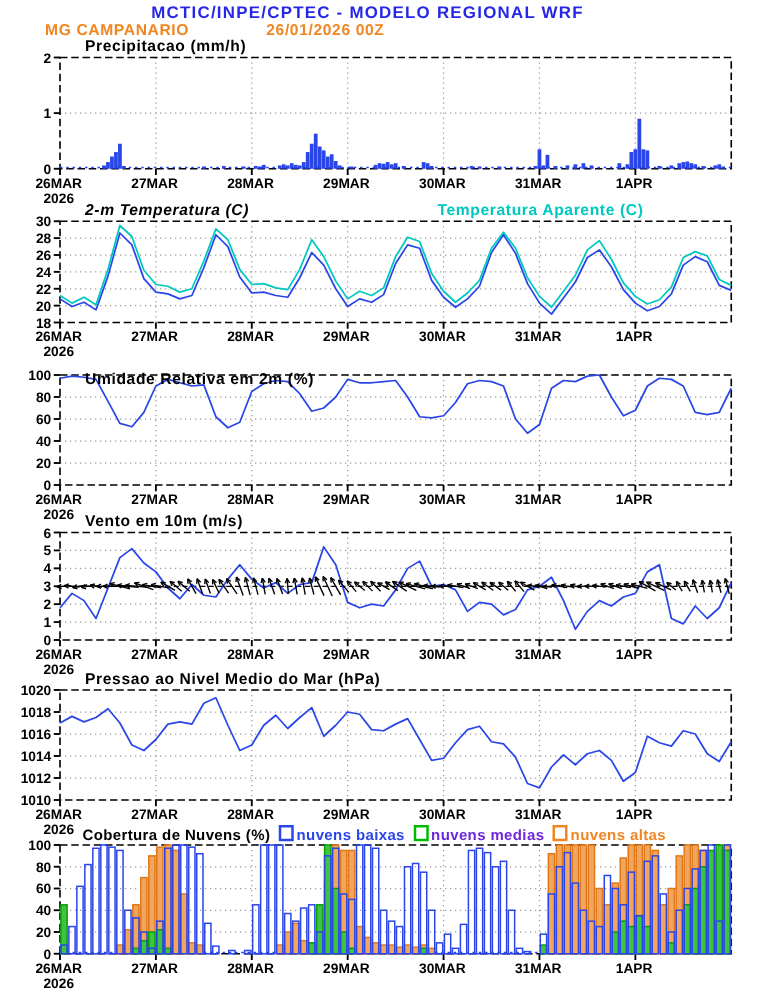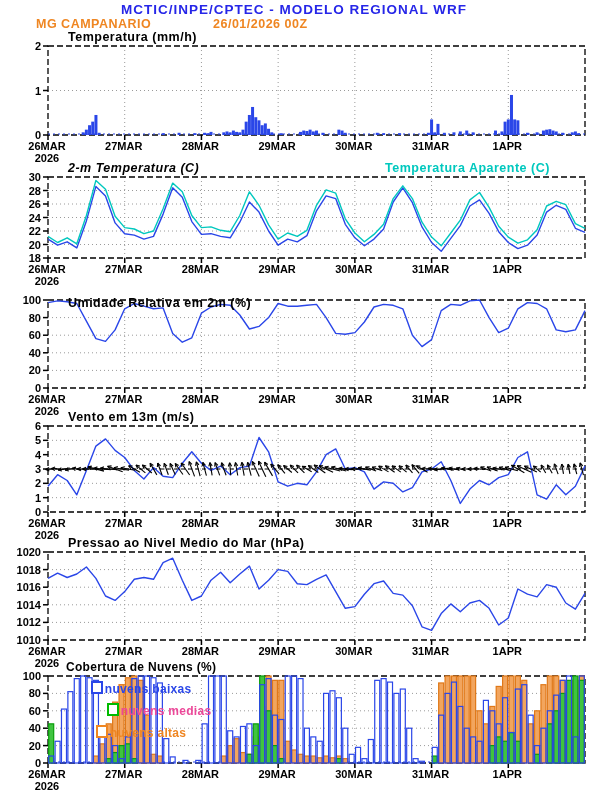--- a/index.html
+++ b/index.html
@@ -3,24 +3,24 @@
 <meta charset="utf-8">
 <style>
   html,body{margin:0;padding:0;background:#fff;}
   .page{position:relative;width:612px;height:792px;background:#fff;overflow:hidden;
         font-family:"Liberation Sans",sans-serif;}
   .t{position:absolute;font:bold 12.5px "Liberation Sans",sans-serif;letter-spacing:.5px;white-space:nowrap;color:#000;}
   .hdr{top:2px;left:0;width:588px;text-align:center;font-size:13.5px;letter-spacing:1px;}
   .station{top:17px;left:36px;}
   .rundate{top:17px;left:213px;}
   .coords{top:30px;left:330px;width:255px;text-align:right;}
-  .cyanlbl{top:161px;left:350px;width:235px;text-align:center;}
+  .cyanlbl{top:161px;left:350px;width:235px;text-align:left;}
   #chart{position:absolute;top:0;left:0;}
   #chart text{font-family:"Liberation Sans",sans-serif;font-weight:bold;font-size:11px;fill:#000;}
-  .legendrow{position:absolute;top:660px;left:66px;display:flex;gap:7px;align-items:center;flex-direction:column;}
+  .legendrow{position:absolute;top:660px;left:66px;display:flex;gap:7px;align-items:center;}
   .legendrow .t2{font:bold 12px "Liberation Sans",sans-serif;letter-spacing:.3px;white-space:nowrap;}
   .sq{display:inline-block;width:8px;height:9px;border:2px solid;background:#fff;margin-right:2px;vertical-align:-1px;}
 </style>
 </head>
 <body>
 
 <div class="page">
 
   <svg id="chart" width="612" height="792" viewBox="0 0 612 792">
       <g>
@@ -750,27 +750,27 @@
         <rect x="566.5178571428571" y="676" width="5" height="87" fill="none" stroke="#2a46e8" stroke-width="1.2"></rect>
         <rect x="572.9107142857143" y="736.9" width="5" height="26.100000000000023" fill="none" stroke="#2a46e8" stroke-width="1.2"></rect>
         <rect x="579.3035714285714" y="676" width="5" height="87" fill="none" stroke="#2a46e8" stroke-width="1.2"></rect>
       </g>
     </svg>
 
   <div class="t hdr" id="hdr" style="color: rgb(38, 38, 232);">MCTIC/INPE/CPTEC - MODELO REGIONAL WRF</div>
   <div class="t station" id="station" style="color: rgb(239, 134, 34);">MG CAMPANARIO</div>
   <div class="t rundate" id="rundate" style="color: rgb(239, 134, 34);">26/01/2026 00Z</div>
 
-  <div class="t" style="top:30px;left:68px;">Temperatura (mm/h)</div>
+  <div class="t" style="top:30px;left:68px;">Precipitacao (mm/h)</div>
   <div class="t" style="top:161px;left:68px;font-style:italic;">2-m Temperatura (C)</div>
   <div class="t cyanlbl" id="aplbl" style="color: rgb(0, 200, 190);">Temperatura Aparente (C)</div>
   <div class="t" style="top:284px;left:68px;margin-top:12px;">Umidade Relativa em 2m (%)</div>
-  <div class="t" style="top:410px;left:68px;">Vento em 13m (m/s)</div>
+  <div class="t" style="top:410px;left:68px;">Vento em 10m (m/s)</div>
   <div class="t" style="top:536px;left:68px;">Pressao ao Nivel Medio do Mar (hPa)</div>
 
   <div class="legendrow">
     <span class="t2">Cobertura de Nuvens (%)</span>
     <span class="t2" id="leg-low" style="color: rgb(42, 70, 232);"><span class="sq" style="border-color: rgb(42, 70, 232);"></span><span>nuvens baixas</span></span>
-    <span class="t2" id="leg-mid" style="color: #ec4899; margin-left: 36px;"><span class="sq" style="border-color: rgb(0, 187, 0);"></span><span>nuvens medias</span></span>
+    <span class="t2" id="leg-mid" style="color: #6d28d9;"><span class="sq" style="border-color: rgb(0, 187, 0);"></span><span>nuvens medias</span></span>
     <span class="t2" id="leg-high" style="color: rgb(239, 134, 34);"><span class="sq" style="border-color: rgb(239, 134, 34);"></span><span>nuvens altas</span></span>
   </div>
 
 </div>
 
 </body></html>

